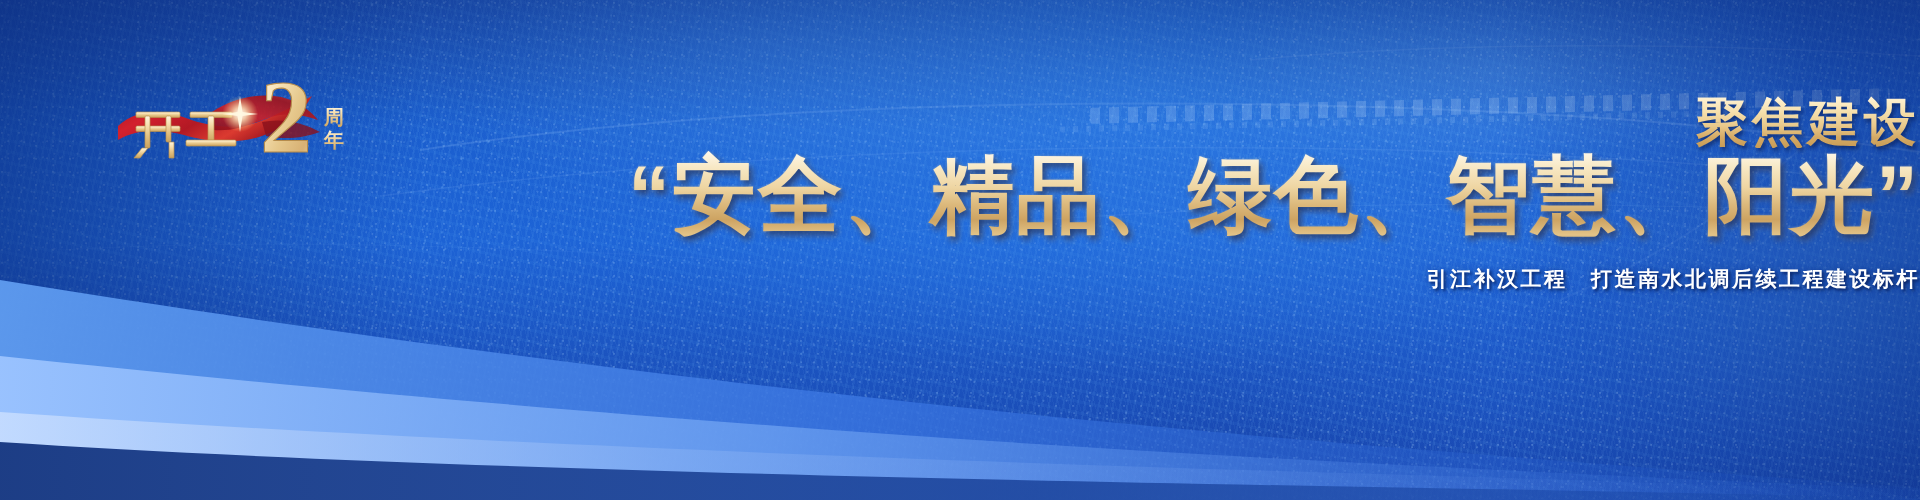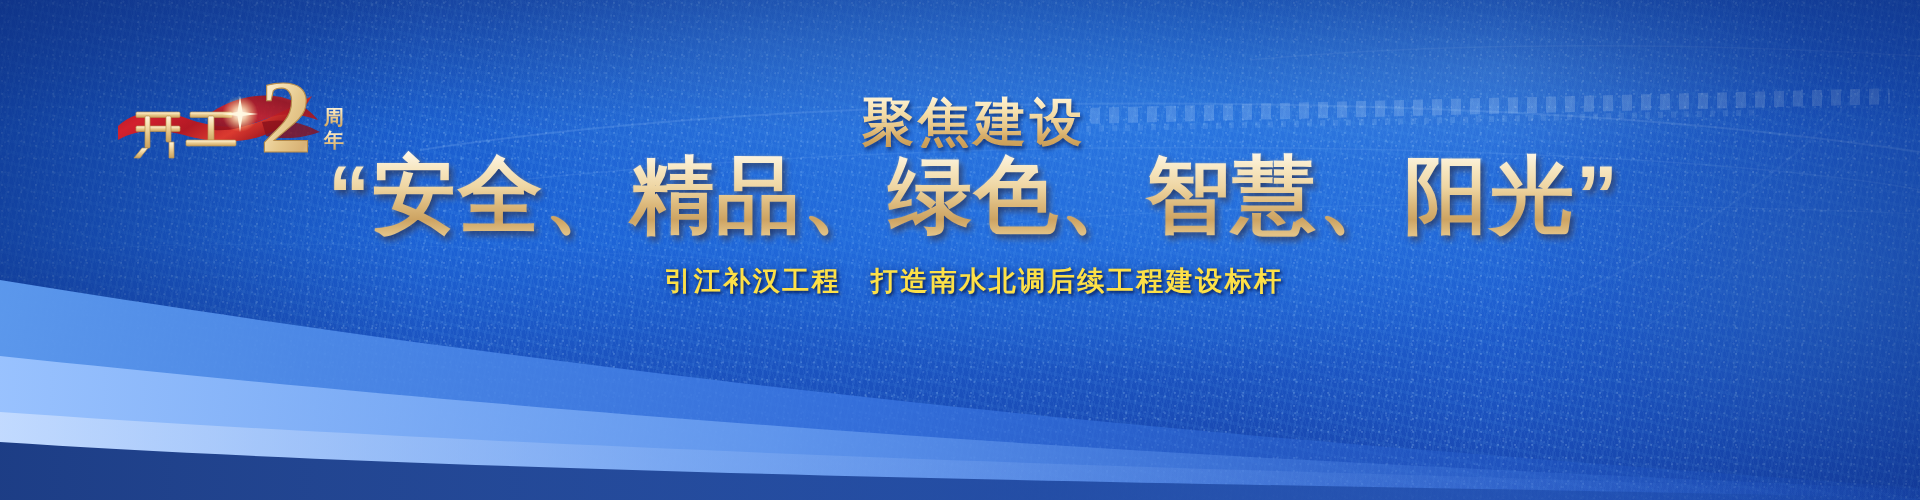--- a/index.html
+++ b/index.html
@@ -90,21 +90,21 @@
   .logo{
     position:absolute; left:112px; top:52px;
     width:240px; height:110px;
   }
   .logo svg{display:block;width:100%;height:100%;overflow:visible;}
 
   
   .text-block{
     position:absolute;
     left:0; right:0; top:96px;
-    text-align:center;
+    text-align:right;
     pointer-events:none;
     padding-left:28px;
   }
   .eyebrow{
     font-size:52px;
     line-height:1;
     letter-spacing:4px;
     font-weight:700;
     background:linear-gradient(180deg,#fff4d8 0%,#f6e0ad 30%,#e8c88a 58%,#d4a964 80%,#c79b55 100%);
     -webkit-background-clip:text;
@@ -132,25 +132,25 @@
     -webkit-background-clip:text;
     background-clip:text;
     color:transparent;
     -webkit-text-fill-color:transparent;
     filter:drop-shadow(3px 4px 3px rgba(6,26,82,.72)) drop-shadow(0 0 1px rgba(255,240,200,.4));
     white-space:nowrap;
   }
   .subtitle-wrap{margin-top:26px;}
   .subtitle{
     display:inline-block;
-    font-size:27px;
+    font-size:21px;
     line-height:1;
     font-weight:700;
     letter-spacing:2.5px;
-    color:#fde047;
+    color:#ffffff;
     text-shadow:
       2px 2px 3px rgba(6,28,88,.85),
       0 0 10px rgba(10,40,120,.55);
     white-space:pre;
   }
 </style>
 </head>
 <body>
 
 <div class="banner">

